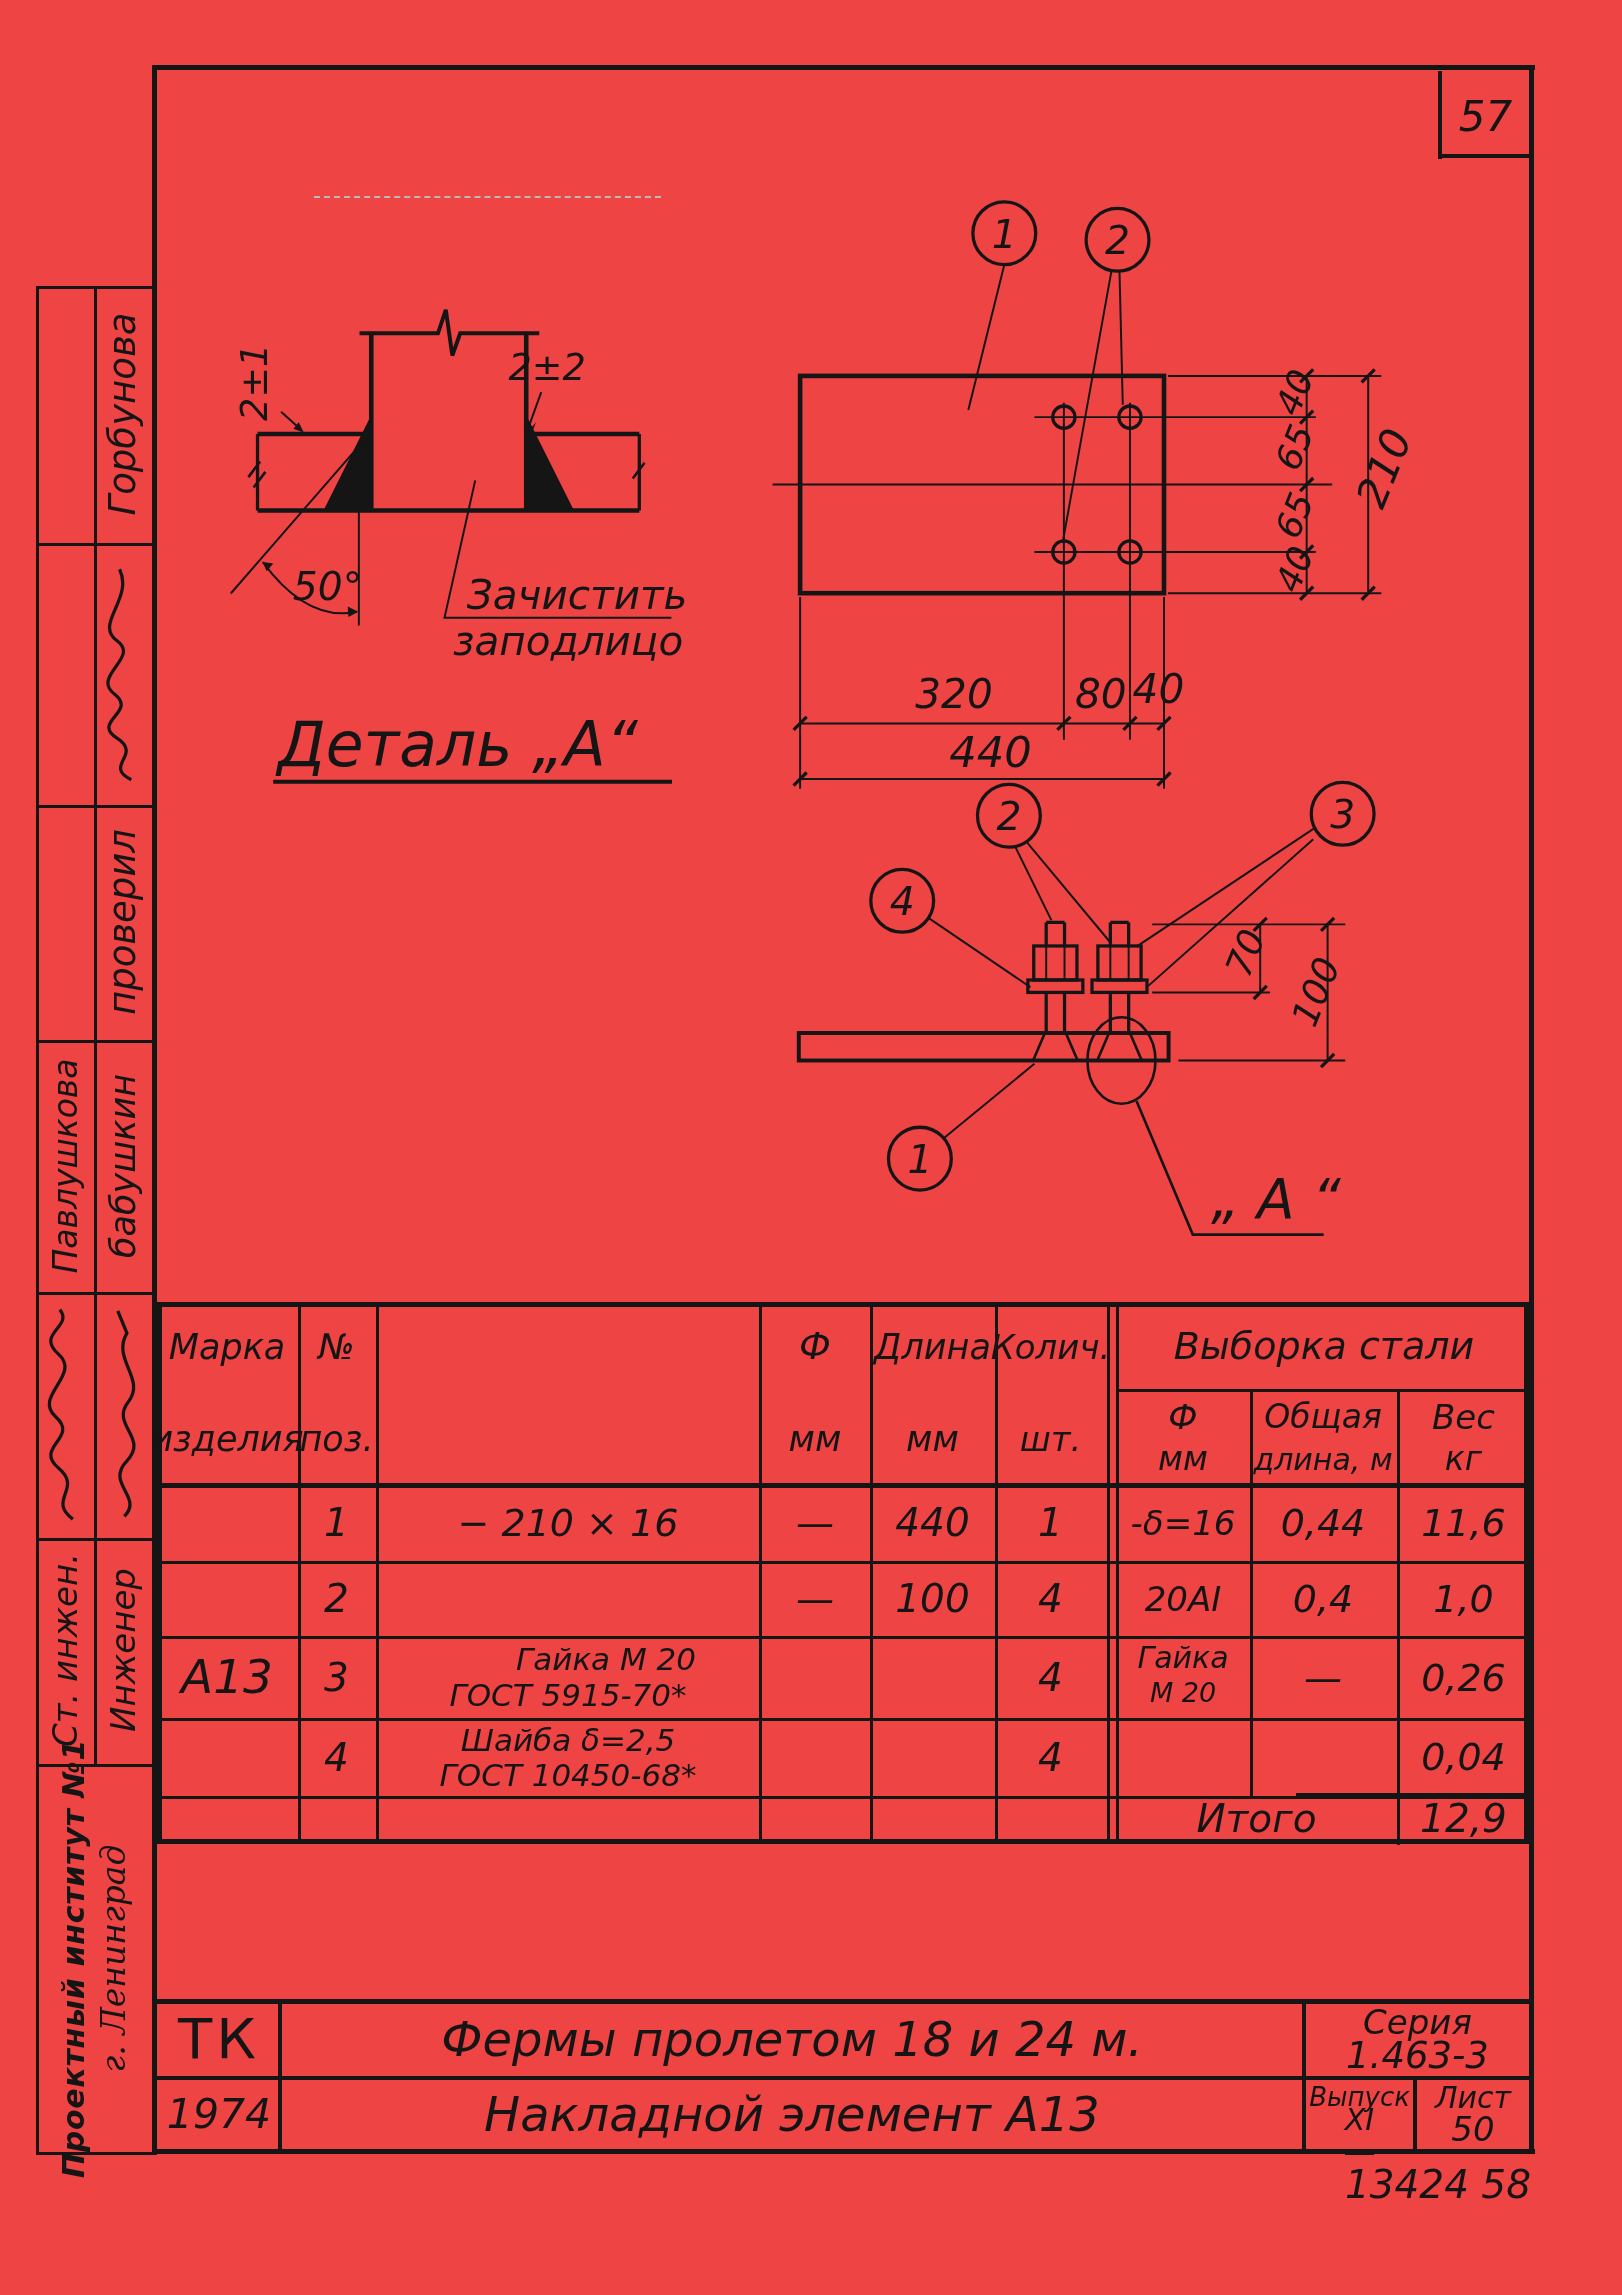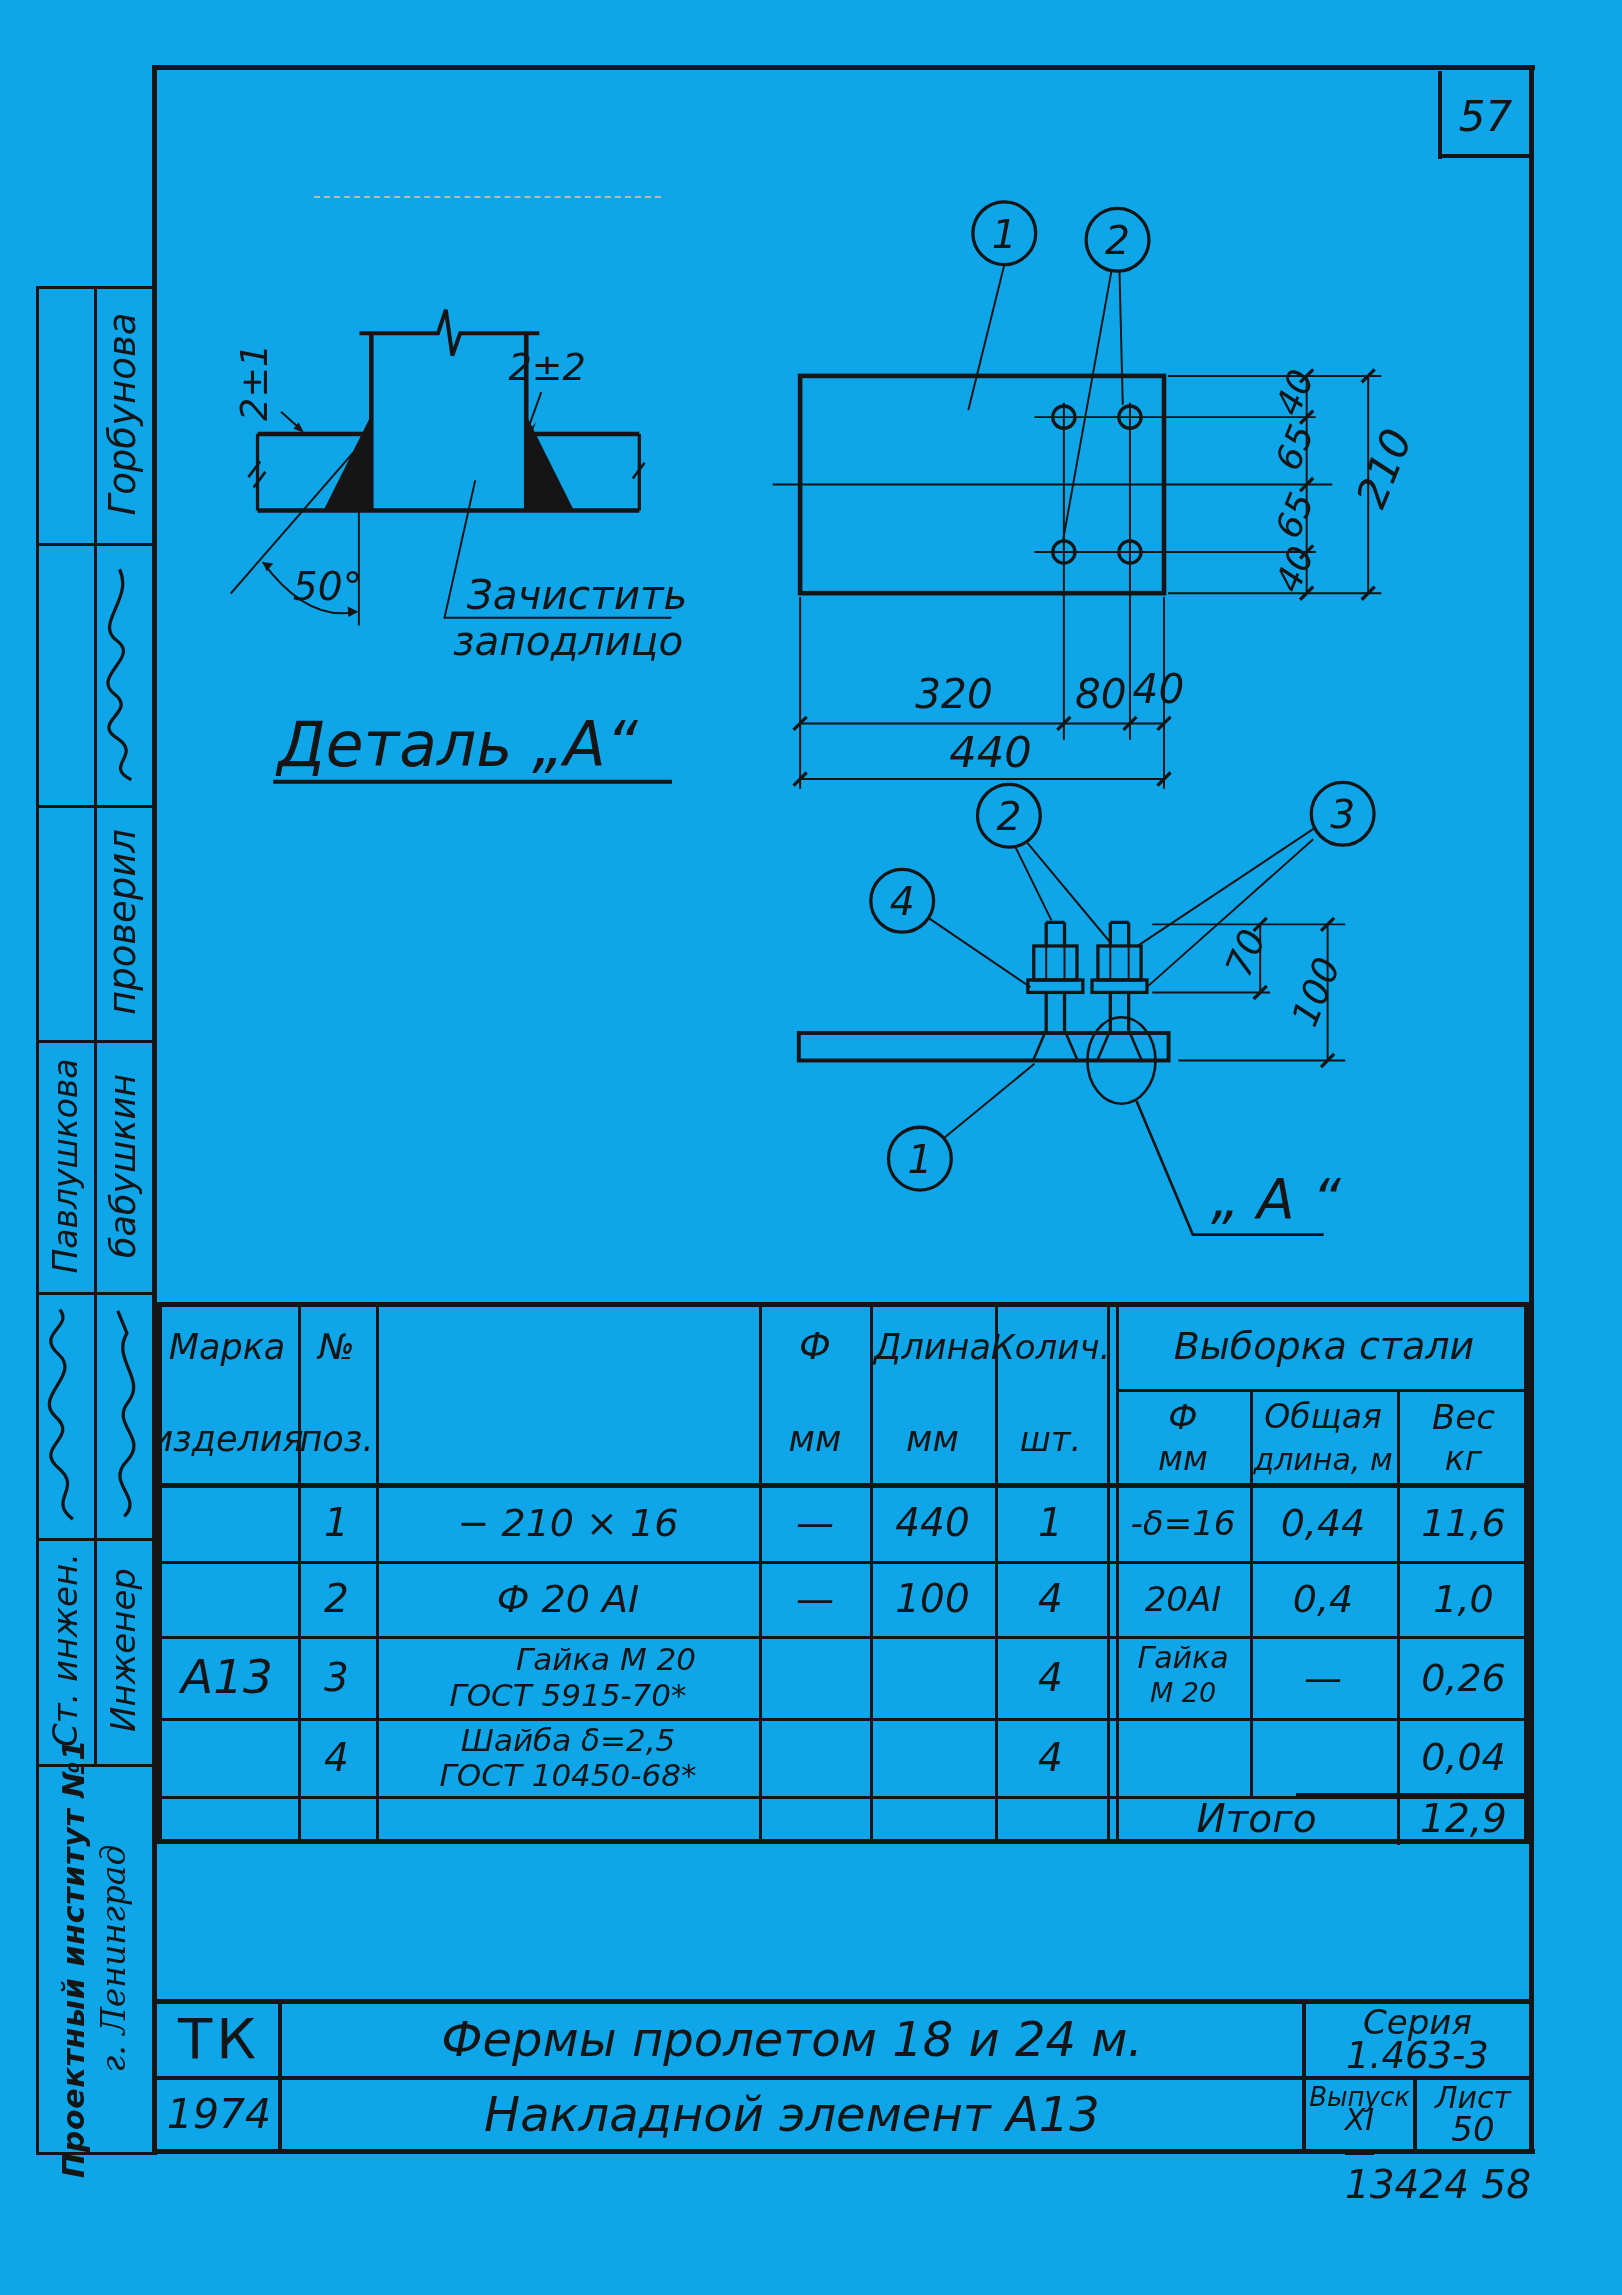--- a/index.html
+++ b/index.html
@@ -1,16 +1,16 @@
 <!DOCTYPE html>
 <html style="font-size:10.5px"><head>
 <meta charset="utf-8">
 <style>
   html,body{margin:0;padding:0;background:#e8e8e4;}
-  .page{position:relative;width:1623px;height:2295px;background:#0ea5e9;overflow:hidden;
+  .page{position:relative;width:1623px;height:2295px;background:#ef4444;overflow:hidden;
         font-family:"DejaVu Sans",sans-serif;color:#151515;}
   .abs{position:absolute;}
   .hline,.vline{position:absolute;background:#151515;}
   .txt{position:absolute;display:flex;align-items:center;justify-content:center;
        font-style:italic;white-space:nowrap;color:#151515;line-height:1.05;}
   .vtxt{position:absolute;display:flex;align-items:center;justify-content:center;
         font-style:italic;white-space:nowrap;color:#151515;transform:rotate(-90deg);}
   svg{position:absolute;overflow:visible;}
   svg text{font-family:"DejaVu Sans",sans-serif;font-style:italic;fill:#151515;}
   svg .ln{stroke:#151515;fill:none;}
@@ -220,21 +220,20 @@
   <div class="txt" style="left:300px;top:1487px;width:73px;height:73px;font-size:39px;">1</div>
   <div class="txt" style="left:379px;top:1487px;width:378px;height:73px;font-size:38px;">− 210 × 16</div>
   <div class="txt" style="left:762px;top:1487px;width:106px;height:73px;font-size:38px;">—</div>
   <div class="txt" style="left:873px;top:1487px;width:119px;height:73px;font-size:39px;">440</div>
   <div class="txt" style="left:997px;top:1487px;width:107px;height:73px;font-size:39px;">1</div>
   <div class="txt" style="left:1119px;top:1487px;width:128px;height:73px;font-size:34px;">-δ=16</div>
   <div class="txt" style="left:1252px;top:1487px;width:142px;height:73px;font-size:38px;">0,44</div>
   <div class="txt" style="left:1400px;top:1487px;width:127px;height:73px;font-size:38px;">11,6</div>
 
   <div class="txt" style="left:300px;top:1563px;width:73px;height:73px;font-size:39px;">2</div>
-  <div class="txt" style="left:379px;top:1563px;width:378px;height:73px;font-size:38px;">Ф 20 АI</div>
   <div class="txt" style="left:762px;top:1563px;width:106px;height:73px;font-size:38px;">—</div>
   <div class="txt" style="left:873px;top:1563px;width:119px;height:73px;font-size:39px;">100</div>
   <div class="txt" style="left:997px;top:1563px;width:107px;height:73px;font-size:39px;">4</div>
   <div class="txt" style="left:1119px;top:1563px;width:128px;height:73px;font-size:34px;">20АI</div>
   <div class="txt" style="left:1252px;top:1563px;width:142px;height:73px;font-size:38px;">0,4</div>
   <div class="txt" style="left:1400px;top:1563px;width:127px;height:73px;font-size:38px;">1,0</div>
 
   <div class="txt" style="left:300px;top:1639px;width:73px;height:79px;font-size:39px;">3</div>
   <div class="txt" style="left:379px;top:1642px;width:378px;height:35px;font-size:31px;padding-left:38px;">Гайка  М 20</div>
   <div class="txt" style="left:379px;top:1678px;width:378px;height:35px;font-size:31px;">ГОСТ 5915-70*</div>

